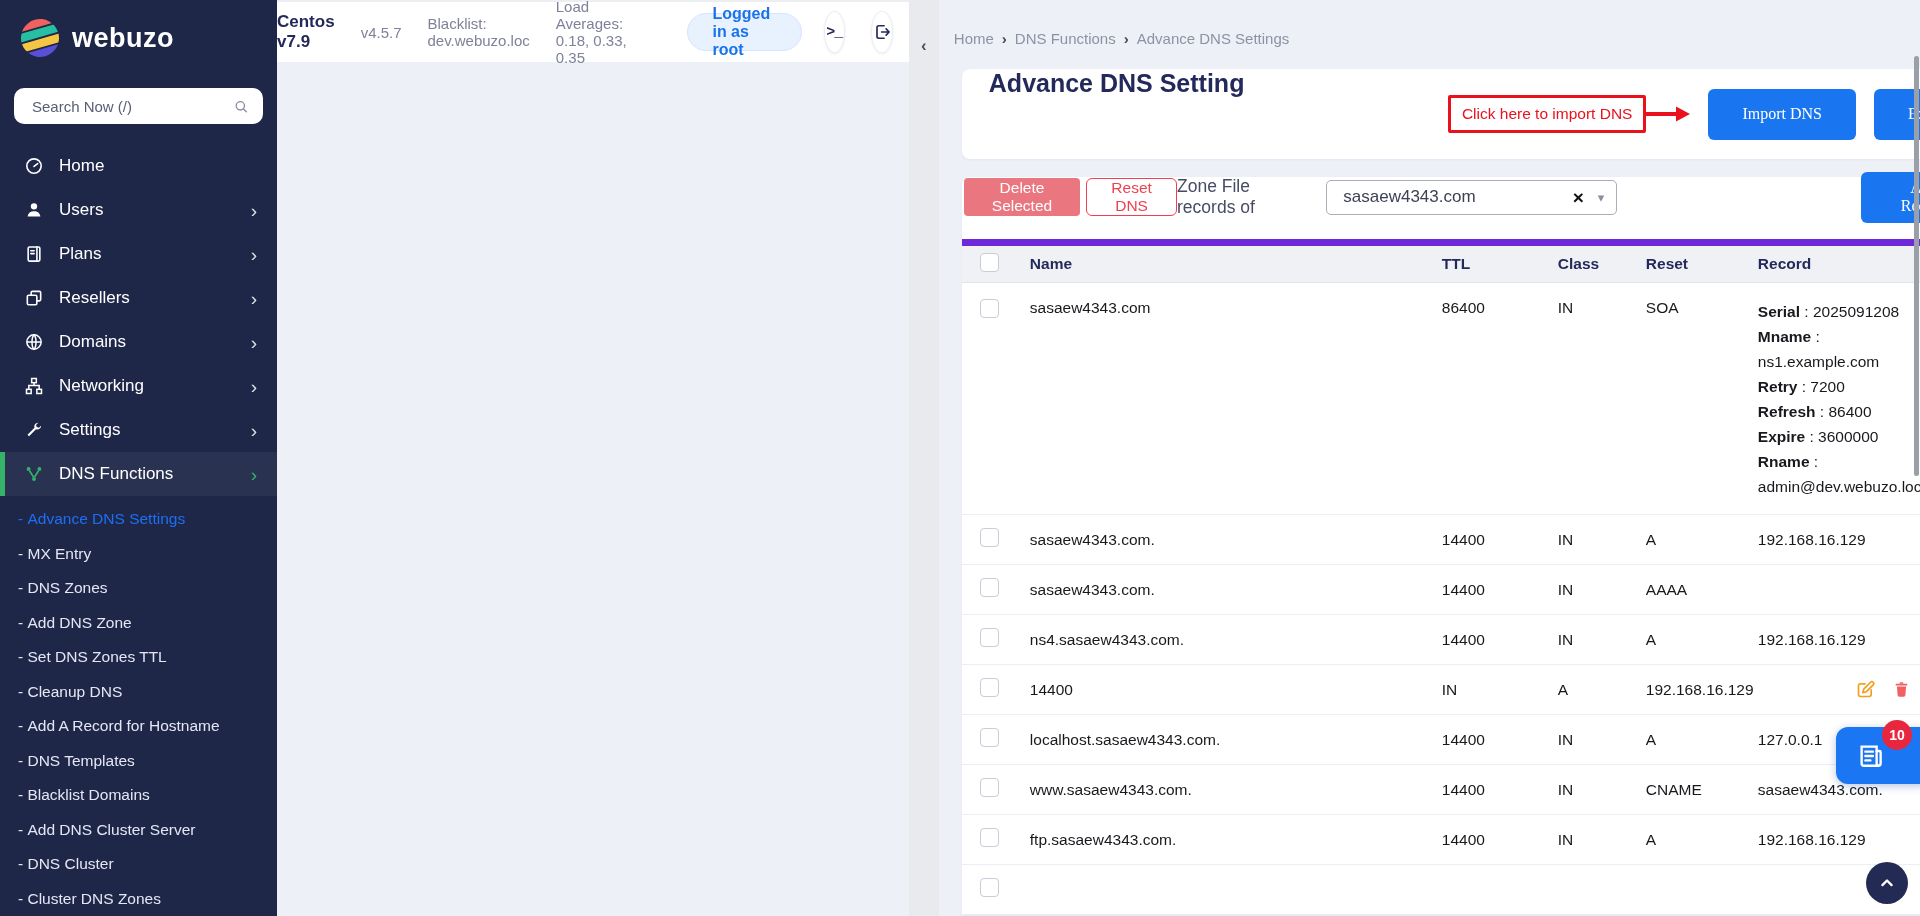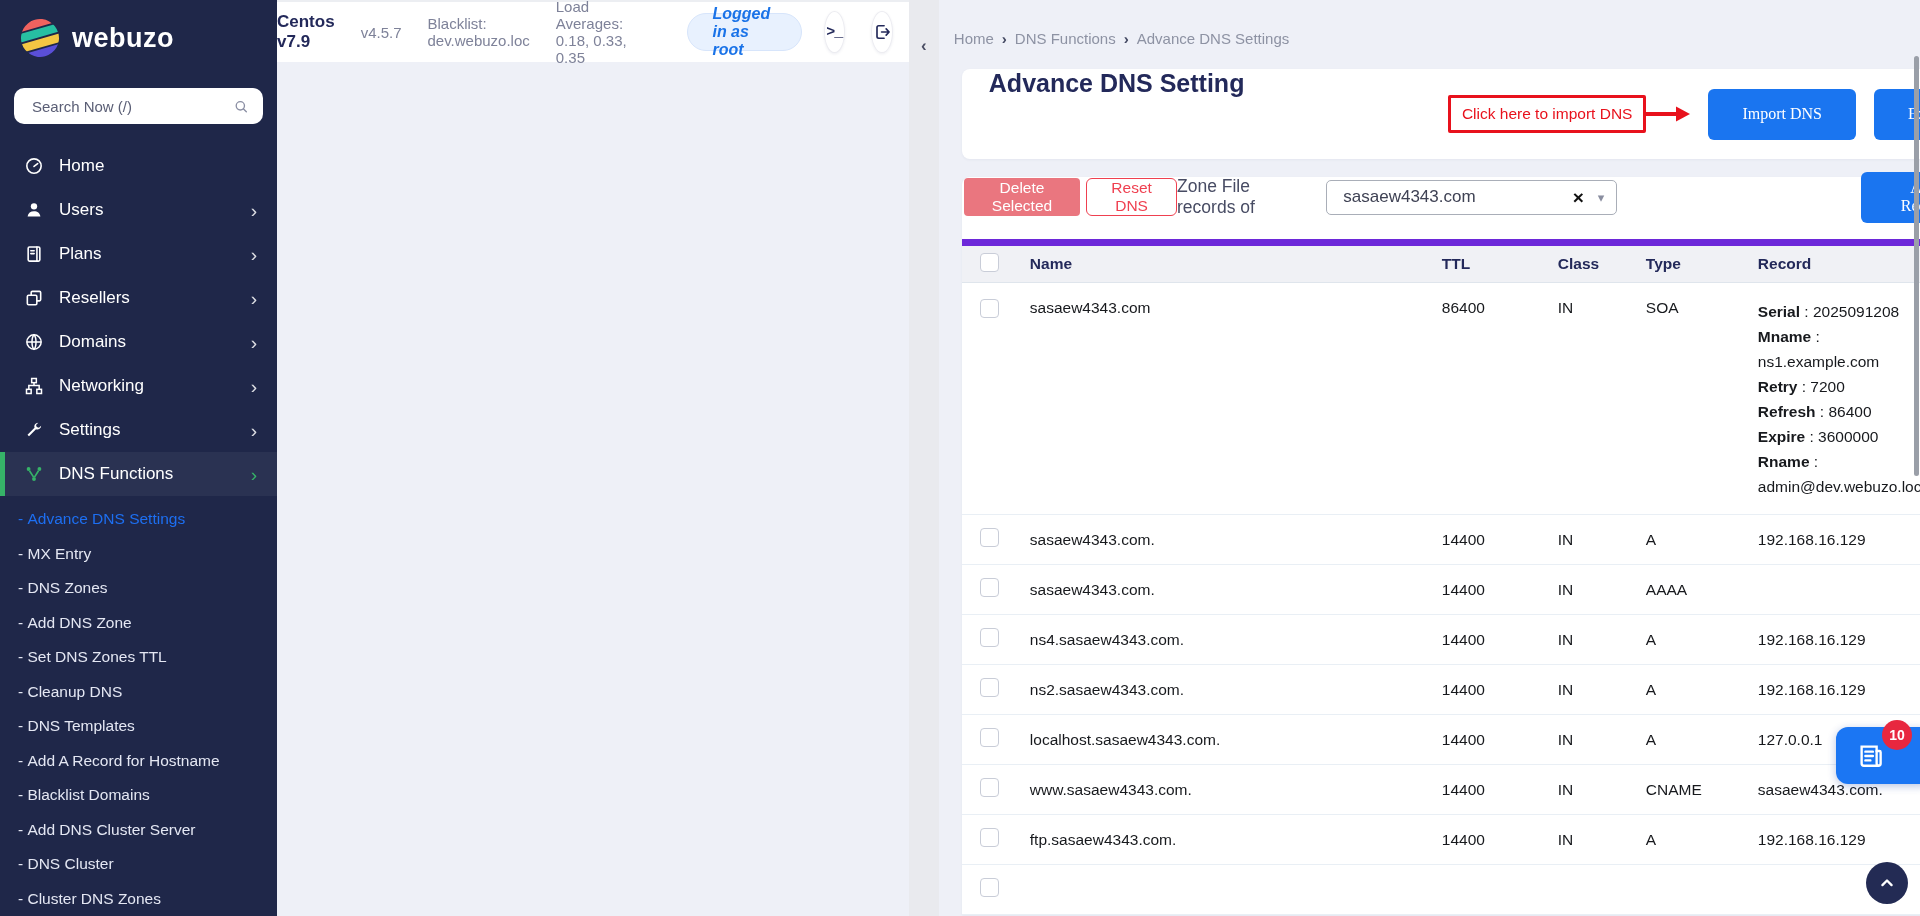--- a/index.html
+++ b/index.html
@@ -27,21 +27,21 @@
   .sub-nav{padding:6px 0 0 0;}
   .sub-item{height:34.5px;display:flex;align-items:center;padding-left:18px;font-size:15.5px;color:#e4e7f3;cursor:pointer;white-space:nowrap;}
   .sub-item::before{content:"- ";white-space:pre;}
   .sub-item.active{color:#1d6ff2;}
 
   
   .right{flex:1;display:flex;min-width:0;}
   .topbar{height:62px;background:#fff;border-top:2px solid #eceef2;display:flex;align-items:center;justify-content:flex-end;padding-right:16px;flex:0 0 62px;}
   .tb-os{font-size:17px;font-weight:700;color:#23295a;margin-right:26px;}
   .tb-muted{font-size:15px;color:#7e8299;margin-right:26px;}
-  .tb-pill{height:38px;border-radius:19px;background:#e8f1fe;border:1px solid #d7e5fb;color:#1a73e8;font-size:16px;font-weight:600;display:flex;align-items:center;padding:0 24px;margin:0 22px 0 2px;cursor:pointer;font-style:italic;}
+  .tb-pill{height:38px;border-radius:19px;background:#e8f1fe;border:1px solid #d7e5fb;color:#1a73e8;font-size:16px;font-weight:600;display:flex;align-items:center;padding:0 24px;margin:0 22px 0 2px;cursor:pointer;}
   .tb-circle{width:42px;height:42px;border-radius:50%;background:#fff;border:1px solid #ececf1;box-shadow:0 1px 3px rgba(30,40,90,.08);display:flex;align-items:center;justify-content:center;color:#23295a;cursor:pointer;}
   .tb-circle + .tb-circle{margin-left:26px;}
   .tb-term{font-family:"Liberation Mono","DejaVu Sans Mono",monospace;font-weight:700;font-size:15px;letter-spacing:-1px;}
 
   .lower{flex:1;display:flex;min-height:0;}
   .strip{width:30px;flex:0 0 30px;background:#e9eaee;display:flex;justify-content:center;padding-top:36px;color:#4a4e63;font-size:17px;font-weight:700;cursor:pointer;}
   .content{flex:1;background:#eef0f7;padding:0 39px 0 23px;overflow:hidden;}
 
   .breadcrumb{margin:30px 0 0 -8px;font-size:15px;color:#8d92a3;display:flex;align-items:center;}
   .breadcrumb .bc{cursor:pointer;}
@@ -210,22 +210,22 @@
           <span class="s-chev">›</span>
         </div>
       </nav>
     <div class="sub-nav">
         <div class="sub-item active">Advance DNS Settings</div>
         <div class="sub-item">MX Entry</div>
         <div class="sub-item">DNS Zones</div>
         <div class="sub-item">Add DNS Zone</div>
         <div class="sub-item">Set DNS Zones TTL</div>
         <div class="sub-item">Cleanup DNS</div>
+        <div class="sub-item">Add A Record for Hostname</div>
         <div class="sub-item">DNS Templates</div>
-        <div class="sub-item">Add A Record for Hostname</div>
         <div class="sub-item">Blacklist Domains</div>
         <div class="sub-item">Add DNS Cluster Server</div>
         <div class="sub-item">DNS Cluster</div>
         <div class="sub-item">Cluster DNS Zones</div>
       </div>
   </aside>
 
   <div class="right">
 
     <header class="topbar">
@@ -287,21 +287,21 @@
             </div>
             <button class="btn-blue btn-add">Add Record</button>
           </div>
 
           <div class="dns-table">
             <div class="thead">
                 <div><input type="checkbox" style=""></div>
                 <div class="">Name</div>
                 <div class="">TTL</div>
                 <div class="">Class</div>
-                <div class="">Type</div>
+                <div class="">Reset</div>
                 <div class="">Record</div>
                 <div class="h-opt">Option</div>
               </div>
             <div class="tbody">
                 <div class="trow tall">
                   <div><input type="checkbox" style=""></div>
                   <div>sasaew4343.com</div>
                   <div>86400</div>
                   <div>IN</div>
                   <div>SOA</div>
@@ -386,21 +386,20 @@
                       <svg viewBox="0 0 24 24" fill="currentColor">
                         <path d="M6.2 8.2h11.6l-.9 11.1a2 2 0 01-2 1.7H9.1a2 2 0 01-2-1.7z"></path>
                         <rect x="4.5" y="4.8" width="15" height="2.3" rx="1.1"></rect>
                         <path d="M9.4 4.8l.7-1.9h3.8l.7 1.9z"></path>
                       </svg>
                     </span>
                   </div>
                 </div>
                 <div class="trow">
                   <div><input type="checkbox" style=""></div>
-                  <div>ns2.sasaew4343.com.</div>
                   <div>14400</div>
                   <div>IN</div>
                   <div>A</div>
                   <div>192.168.16.129</div>
                   <div class="opts">
                     <span class="icn edit-ic">
                       <svg viewBox="0 0 24 24" fill="none" stroke="currentColor" stroke-width="1.9" stroke-linecap="round" stroke-linejoin="round">
                         <path d="M11.5 5.5H6.2A2.2 2.2 0 004 7.7v10.1A2.2 2.2 0 006.2 20h10.1a2.2 2.2 0 002.2-2.2v-5.3"></path>
                         <path d="M17.8 3.7a2.12 2.12 0 013 3L13 14.5l-4.1 1.1 1.1-4.1z"></path>
                       </svg>

